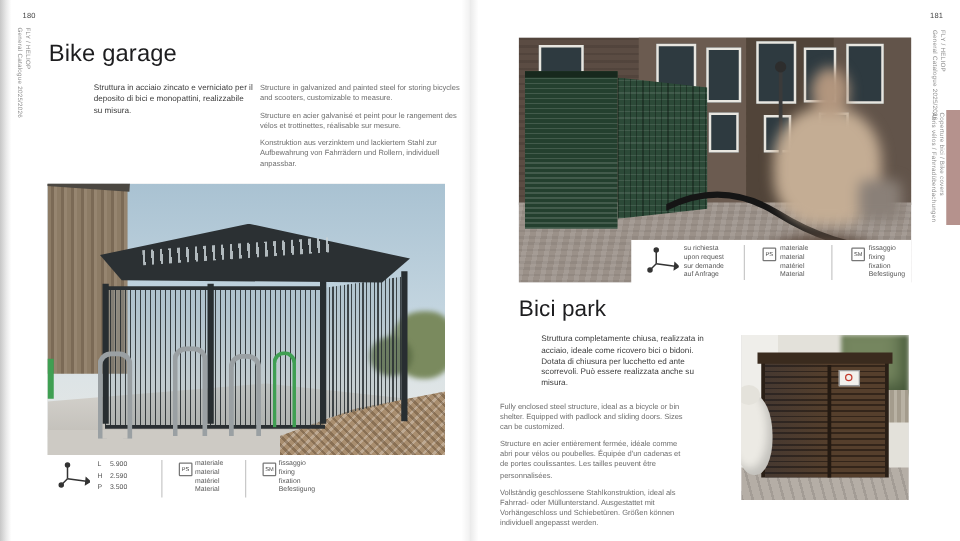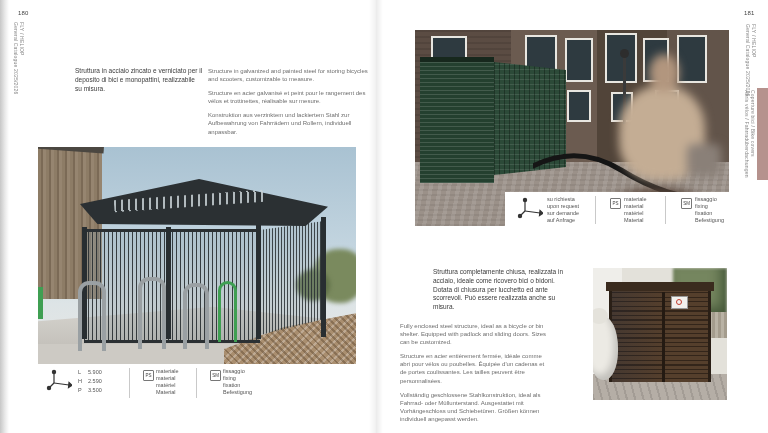--- a/index.html
+++ b/index.html
@@ -144,20 +144,21 @@
   <div class="edge-left"></div>
   <div class="gutter"></div>
 
   <div class="folio" id="folio-left">180</div>
 
   <div class="edge-text" id="edge-left-text">
     <span>FLY / HELIOP</span>
     <span>General Catalogue 2025/2026</span>
   </div>
 
+  <h1 class="product-title" id="title-left" style="left:39px;top:33px;margin:0;">Bike garage</h1>
 
   <p class="intro" id="intro-left" style="margin:0;">Struttura in acciaio zincato e verniciato per il deposito di bici e monopattini, realizzabile su misura.</p>
 
   <div class="trans" id="trans-left">
     <p>Structure in galvanized and painted steel for storing bicycles and scooters, customizable to measure.</p>
     <p>Structure en acier galvanisé et peint pour le rangement des vélos et trottinettes, réalisable sur mesure.</p>
     <p>Konstruktion aus verzinktem und lackiertem Stahl zur Aufbewahrung von Fahrrädern und Rollern, individuell anpassbar.</p>
   </div>
 
   <div class="photo" id="photo-bike-garage">
@@ -288,20 +289,21 @@
     <div class="vr" style="left:160px;top:4px;height:28px;"></div>
     <div class="codebox" style="left:176px;top:6px;">SM</div>
     <div class="speclabels" style="left:190px;top:4px;">
       <div>fissaggio</div>
       <div>fixing</div>
       <div>fixation</div>
       <div>Befestigung</div>
     </div>
   </div>
 
+  <h2 class="product-title" id="title-right" style="left:415px;top:237px;margin:0;">Bici park</h2>
 
   <p class="intro" id="intro-right" style="margin:0;">Struttura completamente chiusa, realizzata in acciaio, ideale come ricovero bici o bidoni. Dotata di chiusura per lucchetto ed ante scorrevoli. Può essere realizzata anche su misura.</p>
 
   <div class="trans" id="trans-right">
     <p>Fully enclosed steel structure, ideal as a bicycle or bin shelter. Equipped with padlock and sliding doors. Sizes can be customized.</p>
     <p>Structure en acier entièrement fermée, idéale comme abri pour vélos ou poubelles. Équipée d'un cadenas et de portes coulissantes. Les tailles peuvent être personnalisées.</p>
     <p>Vollständig geschlossene Stahlkonstruktion, ideal als Fahrrad- oder Müllunterstand. Ausgestattet mit Vorhängeschloss und Schiebetüren. Größen können individuell angepasst werden.</p>
   </div>
 
   <div class="photo" id="photo-bicipark">

